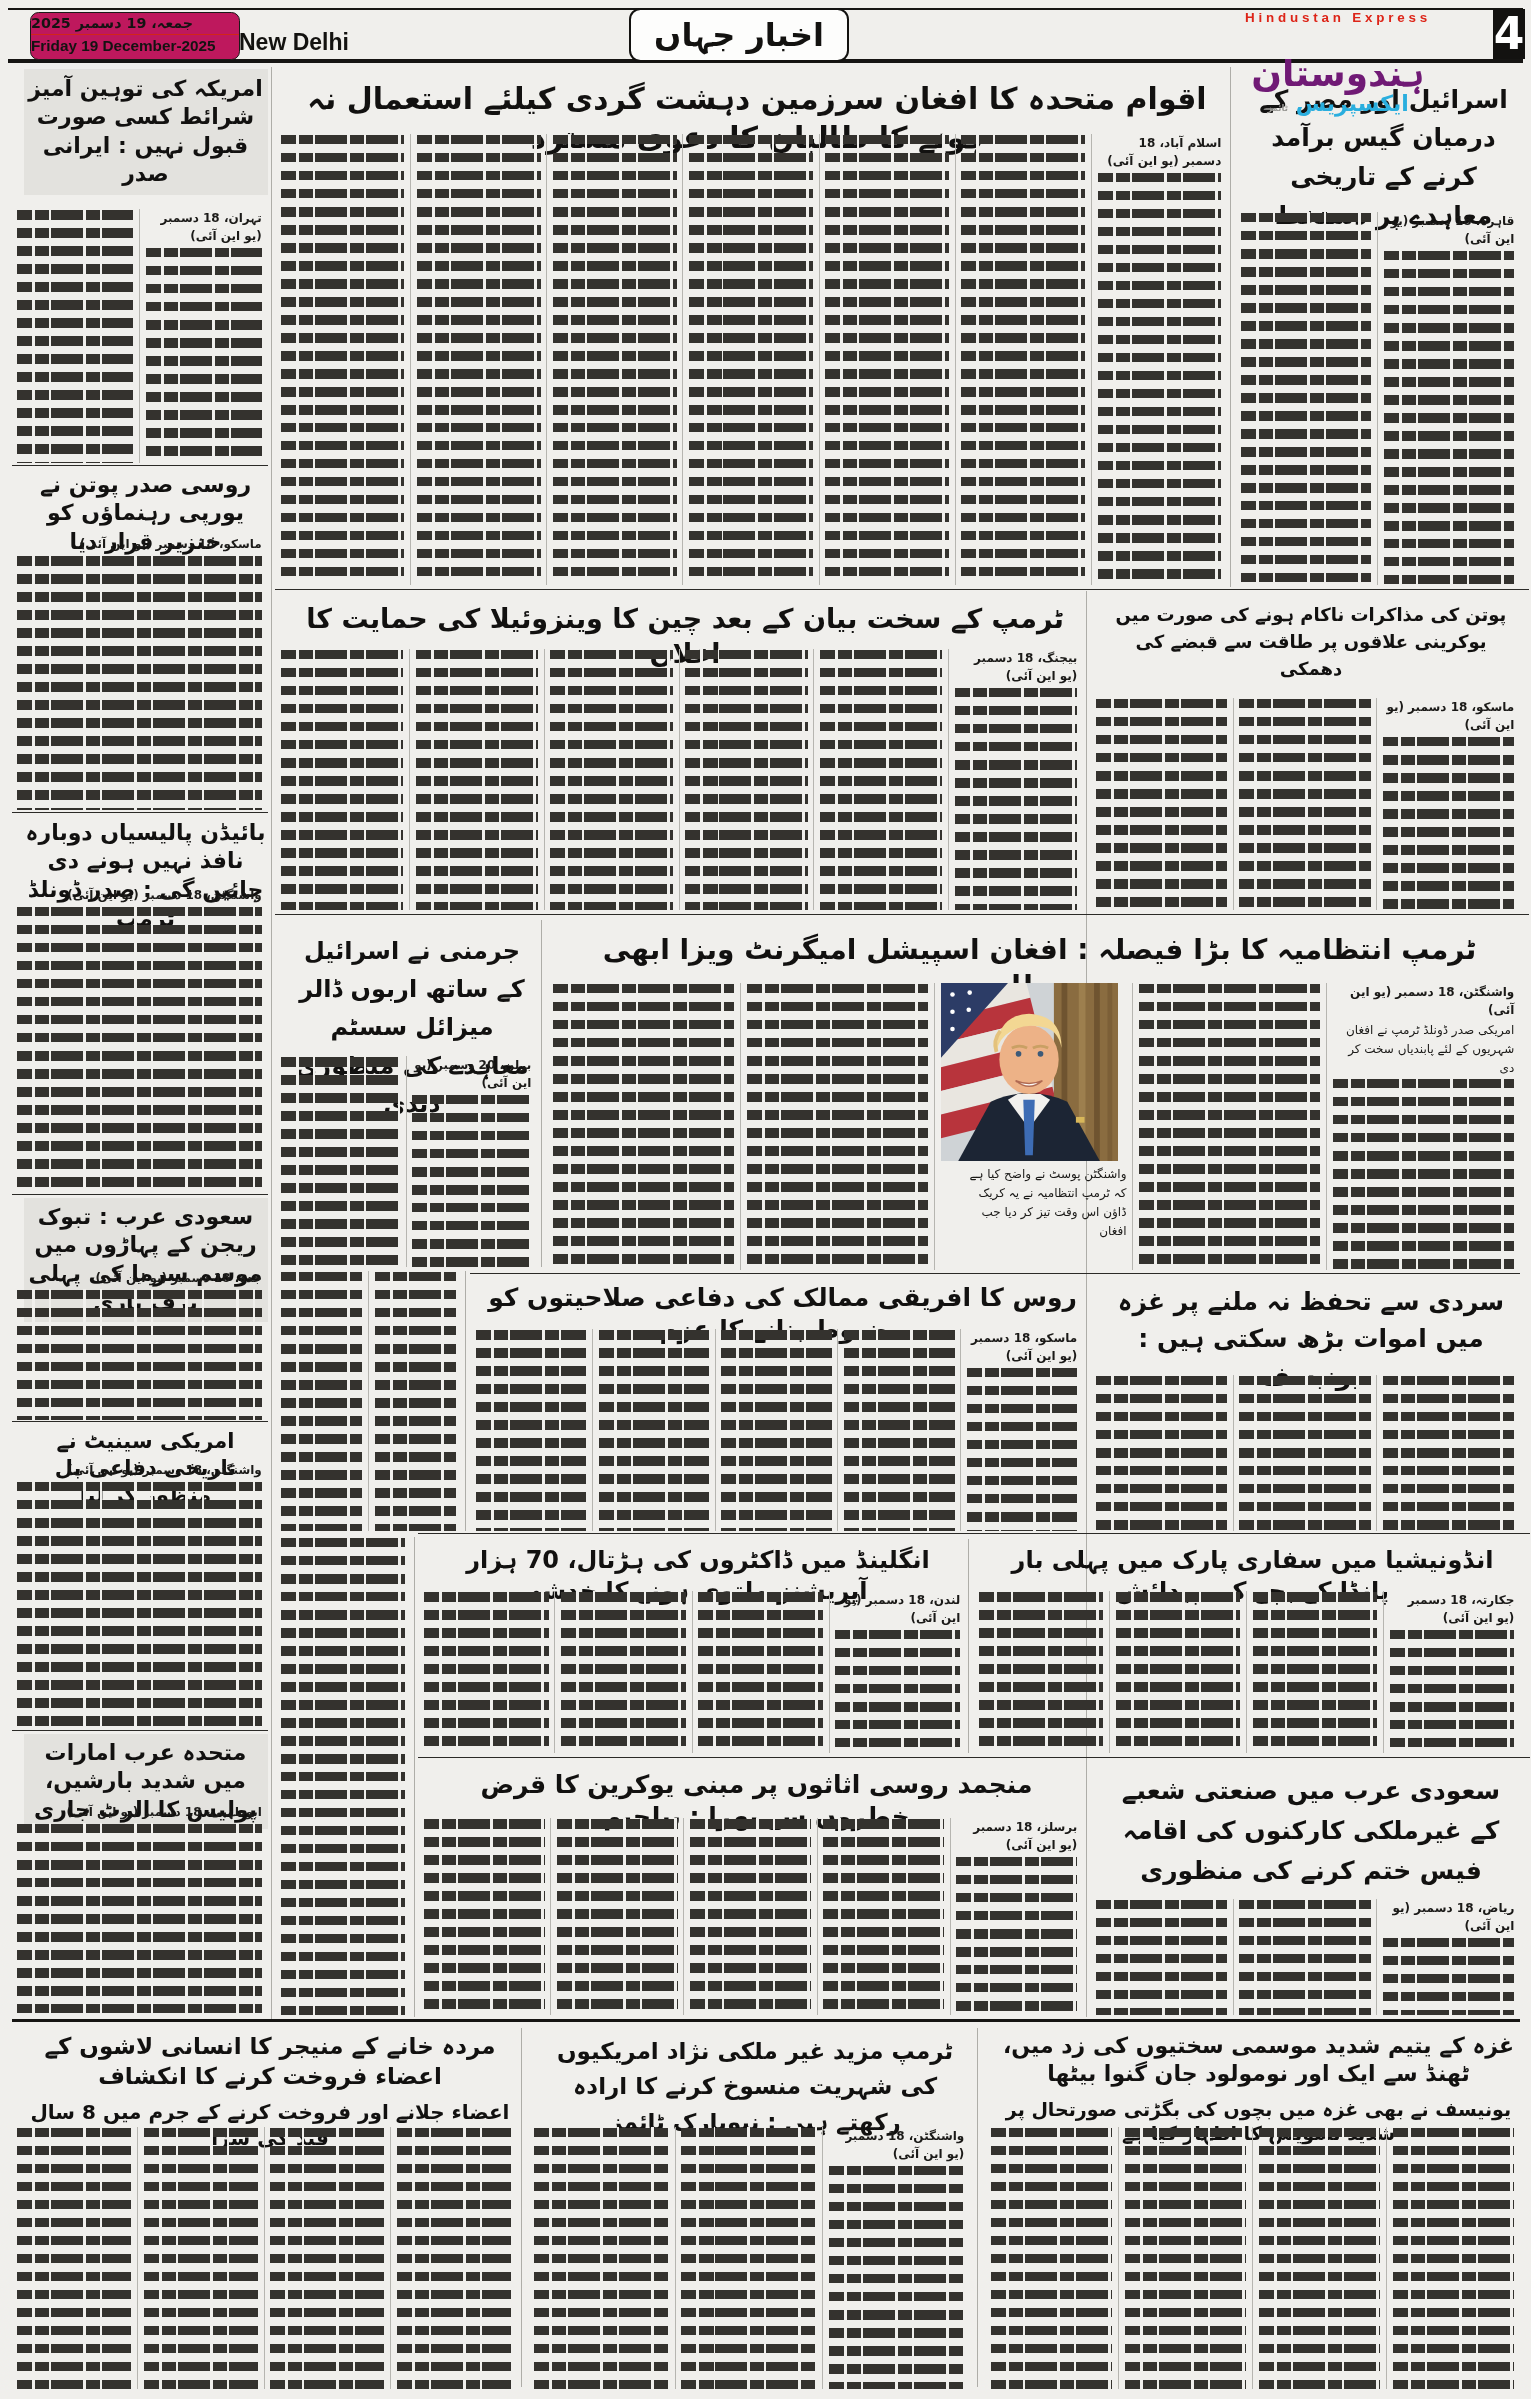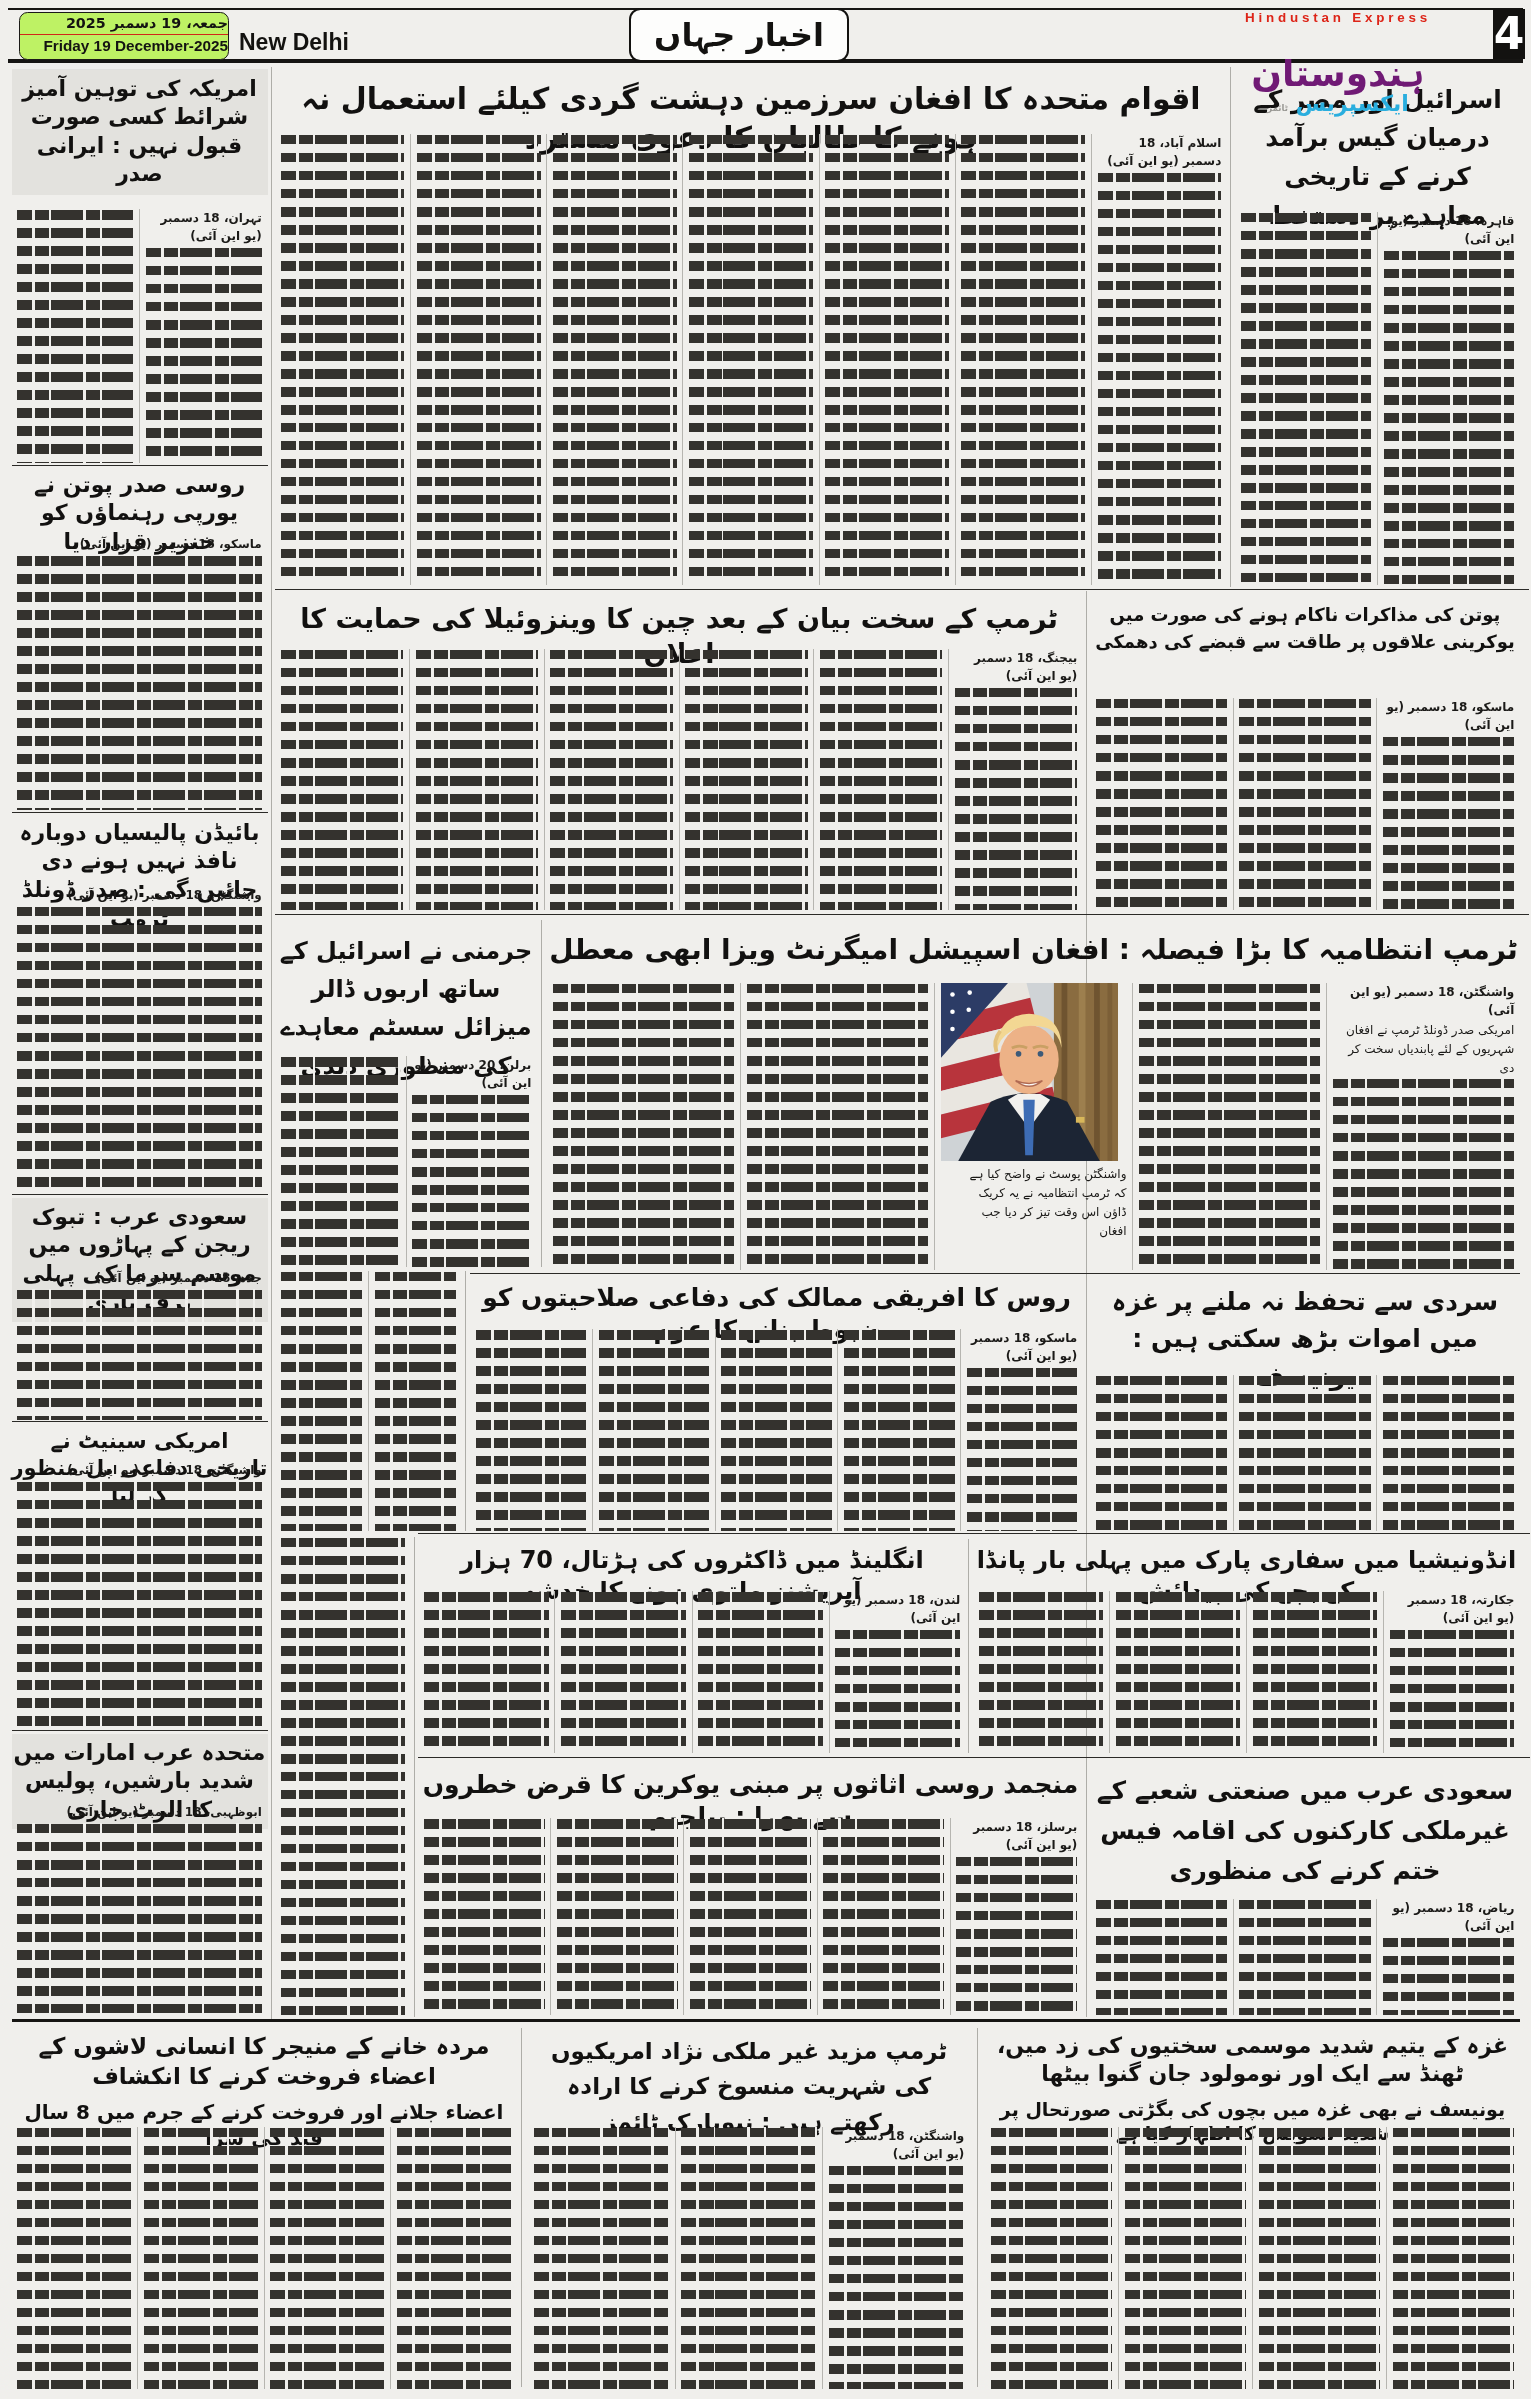--- a/index.html
+++ b/index.html
@@ -5,34 +5,34 @@
   html,body{margin:0;padding:0;}
   body{background:#d6d5d2;font-family:"DejaVu Sans",sans-serif;}
   #page{position:relative;width:1531px;height:2399px;background:#f0efec;margin:0 auto;overflow:hidden;}
   .abs{position:absolute;}
   .hr{position:absolute;height:1px;background:#2b2a27;}
   .hr.bold{height:2.9px;background:#161513;}
   .vr{position:absolute;width:1px;background:#aeada8;}
   
   .toprule{position:absolute;left:7.6px;right:7.6px;top:7.6px;height:2.9px;background:#161513;}
   .headrule{position:absolute;left:7.6px;right:7.6px;top:59px;height:3.8px;background:#161513;}
-  .datebox{position:absolute;left:19px;top:12.4px;width:208px;height:46px;background:#bef264;border:1.9px solid #1b1a18;border-radius:8.6px;overflow:hidden;text-align:right;}
+  .datebox{position:absolute;left:30px;top:12.4px;width:208px;height:46px;background:#be185d;border:1.9px solid #1b1a18;border-radius:8.6px;overflow:hidden;text-align:left;}
   .date-ur{font:bold 14.3px/21px "DejaVu Sans",sans-serif;color:#141312;border-bottom:1.9px solid #d22619;direction:rtl;}
   .date-en{font:bold 15.3px/21px "Liberation Sans",sans-serif;color:#141312;}
   .city{position:absolute;left:239px;top:29px;font:bold 23px/27px "Liberation Sans",sans-serif;color:#131210;}
   .sectionbox{position:absolute;left:629px;top:7.6px;width:216px;height:50px;background:#fdfdfc;border:2.9px solid #131210;border-radius:11.5px;display:flex;align-items:center;justify-content:center;z-index:3;}
   .sectionbox span{font-weight:900;font-size:32px;color:#131210;direction:rtl;}
   .masthead{position:absolute;left:1185px;top:9.6px;width:306px;text-align:center;z-index:3;}
   .brand-en{font:bold 13.4px/15.3px "Liberation Sans",sans-serif;letter-spacing:3.8px;}
   .brand-ur{font-weight:900;font-size:36px;line-height:38px;direction:rtl;}
   .brand-ur2{font-weight:900;font-size:22px;line-height:21px;direction:rtl;}
   .brand-tag{font-size:8.6px;color:#9a9995;}
   .pagenum{position:absolute;left:1493px;top:8.6px;width:32px;height:50px;background:#131210;color:#fff;font:bold 44px/50px "DejaVu Sans",sans-serif;text-align:center;z-index:3;}
   
-  .hl{font-weight:bold;text-align:center;color:#121110;direction:rtl;line-height:1.3;}
+  .hl{font-weight:bold;text-align:center;color:#121110;direction:rtl;line-height:1.3;margin-left:12px;}
   .shade{background:#e3e2de;}
   .cols{display:flex;flex-direction:row-reverse;align-items:stretch;height:100%;}
   .col{flex:1;padding:0 5.7px;display:flex;flex-direction:column;}
   .cols .col:not(:first-child){border-right:1px solid #b6b5b0;}
   .sim{flex:1;min-height:15.3px;
     background-image:
       repeating-linear-gradient(to right, rgba(240,239,236,0) 0 15.3px, #f0efec 15.3px 18px, rgba(240,239,236,0) 18px 32.5px, #f0efec 32.5px 34px, rgba(240,239,236,0) 34px 51px),
       repeating-linear-gradient(to bottom, #34322e 1px 10.5px, rgba(0,0,0,0) 10.5px 19px);}
   .dl{font-size:12px;line-height:18px;font-weight:600;color:#1b1a18;direction:rtl;text-align:right;padding-bottom:1.9px;}
   .snip{font-size:12px;line-height:19px;color:#1b1a18;direction:rtl;text-align:right;}

